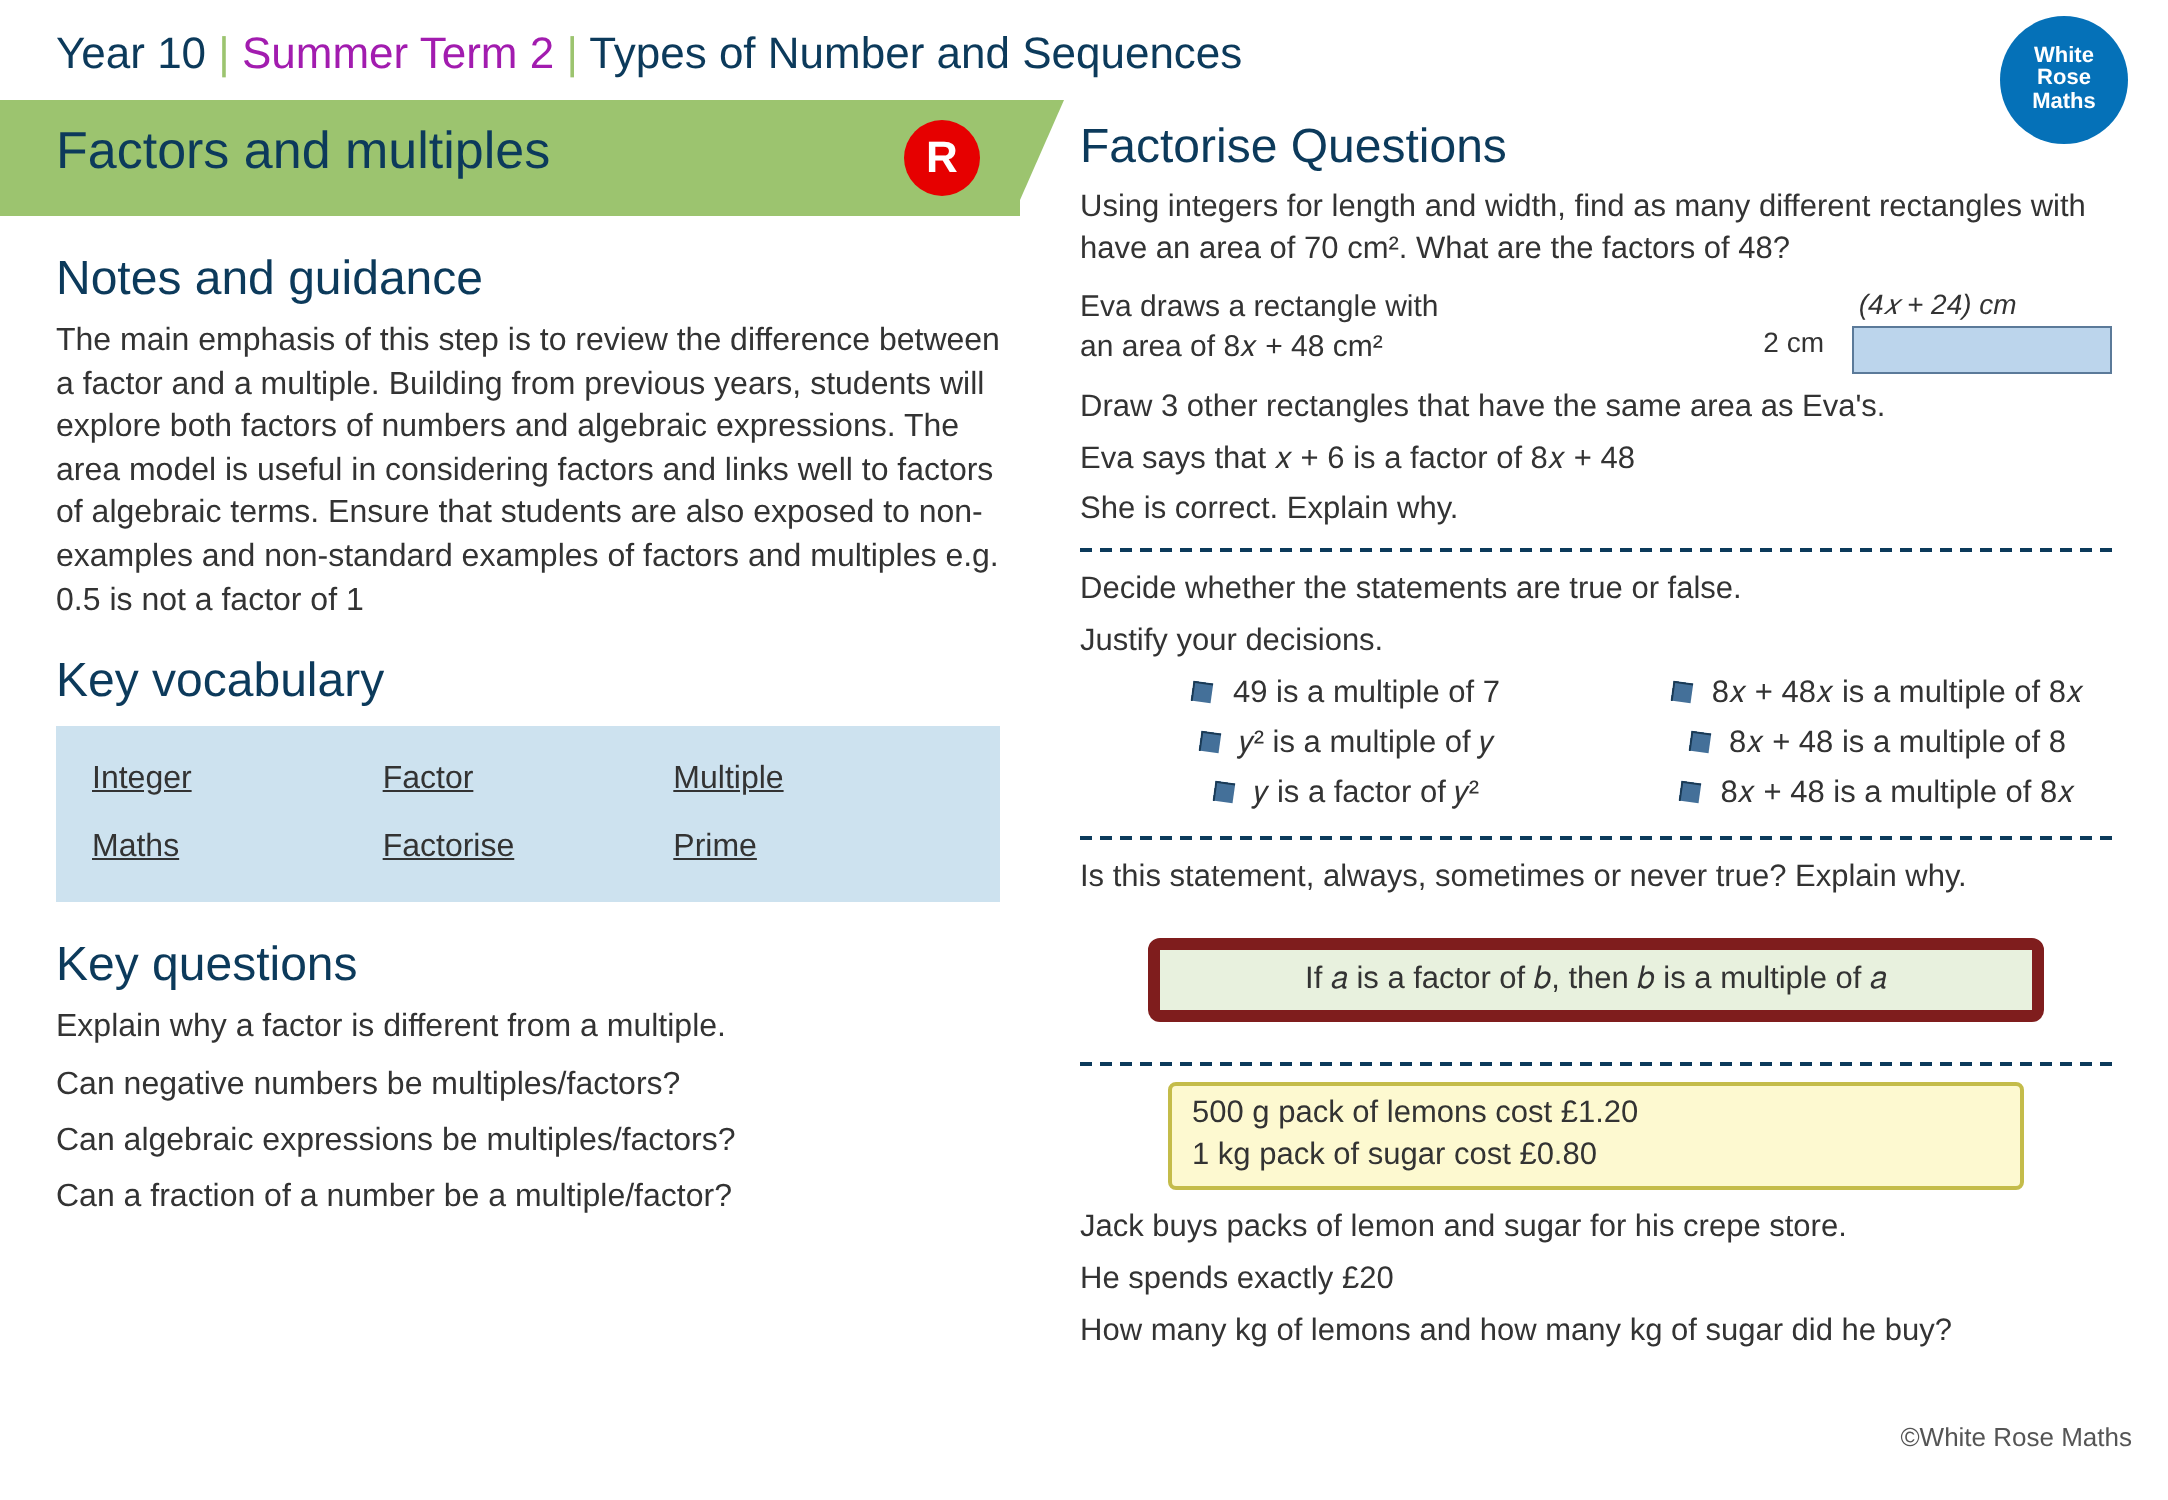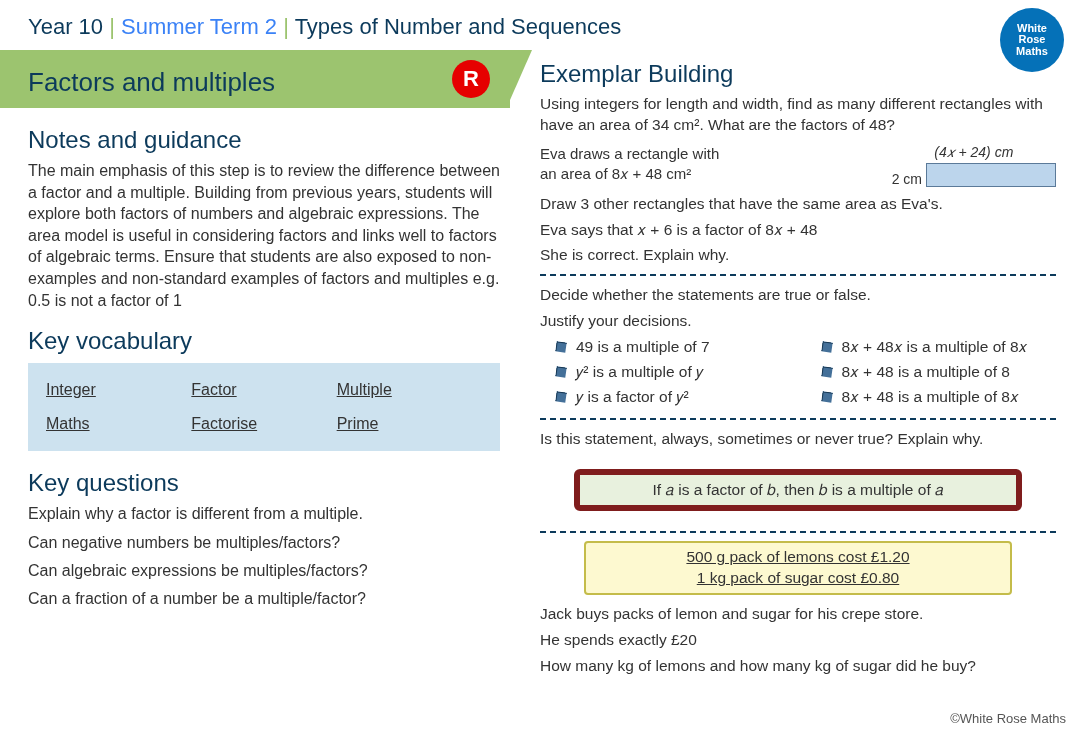--- a/index.html
+++ b/index.html
@@ -12,21 +12,21 @@
     color: #333;
     font-size: 16px;
   }
   .breadcrumb {
     padding: 14px 28px 10px 28px;
     font-size: 22px;
     color: #0c3a5b;
     font-weight: 400;
   }
   .breadcrumb .sep { color: #9cc46f; font-weight: 400; }
-  .breadcrumb .dim { color: #3b82f6; }
+  .breadcrumb .dim { color: #a21caf; }
   .logo {
     position: absolute;
     top: 8px; right: 20px;
     width: 64px; height: 64px;
     border-radius: 50%;
     background: #0571b8;
     color: #fff;
     display: flex;
     flex-direction: column;
     align-items: center;
@@ -40,21 +40,21 @@
     display: flex;
     gap: 30px;
     padding: 0 28px 0 0;
   }
   .left { width: 510px; }
   .right { flex: 1; padding-top: 10px; }
   .title-bar {
     background: #9cc46f;
     padding: 10px 20px 10px 28px;
     display: flex;
-    align-items: flex-end;
+    align-items: flex-start;
     position: relative;
     margin-bottom: 18px;
   }
   .title-bar::after{
     content:"";
     position:absolute;
     right:-22px; top:0;
     width:0; height:0;
     border-top: 0 solid transparent;
     border-bottom: 50px solid transparent;
@@ -101,33 +101,33 @@
     text-decoration: underline;
   }
   .vocab-row span { flex: 1; font-size: 16px; }
   .kq { font-size: 16px; margin: 6px 0; line-height:1.4; }
   .right h2 { margin-bottom: 6px; }
   .intro { font-size: 15.5px; line-height: 1.35; margin-bottom: 8px; }
   .eva-row { display: flex; align-items: flex-start; gap: 20px; margin: 4px 0 6px 0; }
   .eva-text { font-size: 15px; line-height: 1.35; flex:1;}
   .rect-diagram { font-size: 14px; text-align: center; }
   .rect-top { margin-bottom: 2px; font-style: italic; }
-  .rect-side-box { display: flex; align-items: flex-end; gap: 4px; }
+  .rect-side-box { display: flex; align-items: flex-start; gap: 14px; }
   .rect-box {
     width: 130px; height: 24px;
     background: #bcd5ec;
     border: 1px solid #5b7a99;
   }
   .block { font-size: 15.5px; line-height: 1.4; margin: 4px 0; }
   .dashed-hr {
     border: none;
     border-top: 2px dashed #0c3a5b;
     margin: 8px 0;
   }
-  .cols { display: flex; gap: 31px; margin: 4px 0 4px 16px; }
+  .cols { display: flex; gap: 31px; margin: 4px 0 4px 16px; text-align: center; }
   .col { flex:1; font-size: 15.5px; line-height: 1.6; }
   .col p::before {
     content:"";
     display:inline-block;
     width:10px; height:10px;
     background:#447099;
     margin-right:10px;
     transform: rotate(8deg);
     box-shadow: 1px 1px 0 #1a3a55 inset;
   }
@@ -139,24 +139,23 @@
     margin: 20px 34px;
     text-align: center;
     font-size: 15.5px;
   }
   .yellow-box {
     border: 2px solid #c4bc4a;
     background: #fdf9d0;
     border-radius: 4px;
     padding: 4px 10px;
     margin: 8px 44px;
-    text-align: center;
+    text-align: left;
     font-size: 15.5px;
     line-height: 1.35;
-    text-decoration: underline;
   }
   .footer {
     position: absolute;
     bottom: 24px; right: 18px;
     font-size: 13px;
     color: #555;
   }
 </style>
 </head>
 <body>
@@ -201,22 +200,22 @@
 
       <h2>Key questions</h2>
       <p class="kq">Explain why a factor is different from a multiple.</p>
       <p class="kq">Can negative numbers be multiples/factors?</p>
       <p class="kq">Can algebraic expressions be multiples/factors?</p>
       <p class="kq">Can a fraction of a number be a multiple/factor?</p>
     </div>
   </div>
 
   <div class="right">
-    <h2>Exemplar Building</h2>
-    <p class="intro">Using integers for length and width, find as many different rectangles with have an area of 34 cm².  What are the factors of 48?</p>
+    <h2>Factorise Questions</h2>
+    <p class="intro">Using integers for length and width, find as many different rectangles with have an area of 70 cm².  What are the factors of 48?</p>
 
     <div class="eva-row">
       <div class="eva-text">
         <div>Eva draws a rectangle with</div>
         <div>an area of 8𝑥 + 48 cm²</div>
       </div>
       <div class="rect-diagram">
         <div class="rect-top">(4𝑥 + 24) cm</div>
         <div class="rect-side-box">
           <span>2 cm</span>

